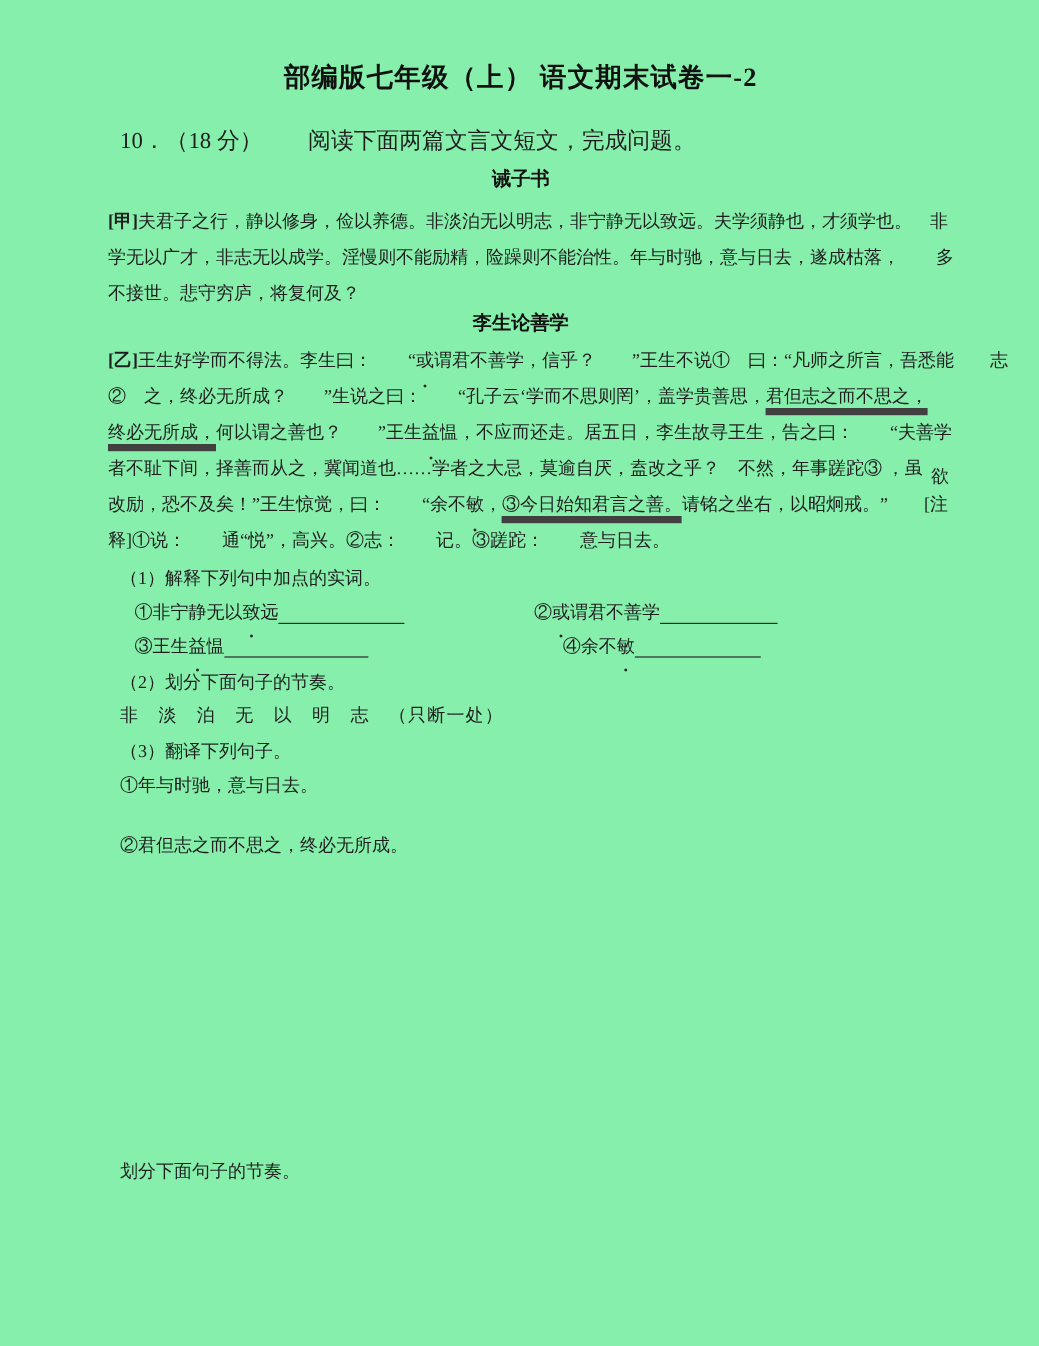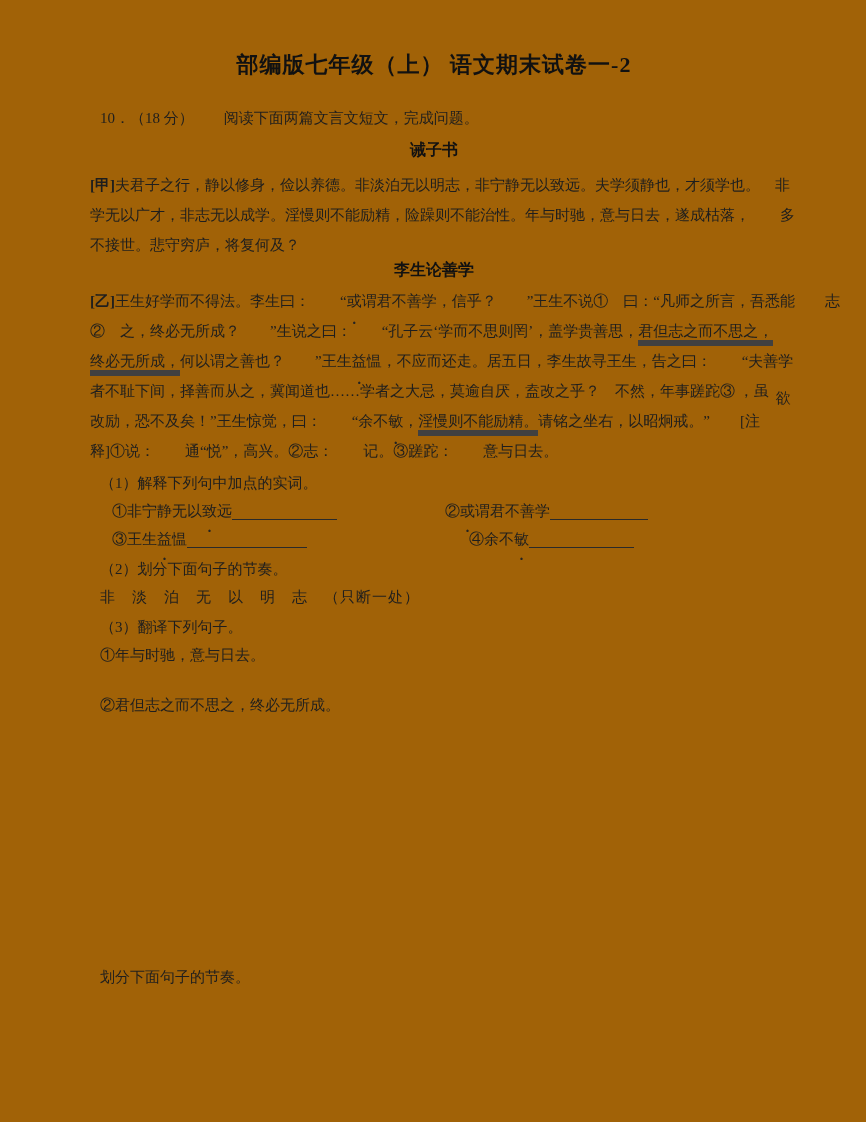--- a/index.html
+++ b/index.html
@@ -4,27 +4,27 @@
 <style>
   html,body{margin:0;padding:0;}
   body{
     width:866px;height:1122px;background:#ffffff;
     font-family:"Liberation Serif","DejaVu Serif",serif;
     color:#1e1e1e;
   }
   .page{
     position:relative;box-sizing:border-box;
     width:866px;height:1122px;overflow:hidden;
-    padding:50px 88px 0 90px;background:#a16207;
+    padding:50px 88px 0 90px;background:#86efac;
   }
   .title{
     margin:0;font-size:22px;line-height:30px;font-weight:bold;
     text-align:center;letter-spacing:1px;color:#111;
   }
-  .intro{margin:28px 0 0 10px;font-size:15px;line-height:20px;}
+  .intro{margin:28px 0 0 10px;font-size:19px;line-height:20px;}
   .ptitle{
     margin:0;font-size:16px;line-height:20px;font-weight:bold;text-align:center;color:#111;
   }
   .ptitle.jia{margin-top:12px;}
   .ptitle.yi{margin-top:0;}
   .para{margin-top:10px;font-size:15px;}
   .para.yi{margin-top:6px;}
   .tline{line-height:30px;white-space:nowrap;}
   .m-b{font-weight:bold;}
   .m-u{border-bottom:6px solid #404040;padding-bottom:1px;}
@@ -60,21 +60,21 @@
       <div class="tline"><span>学无以广才，非志无以成学。淫慢则不能励精，险躁则不能治性。年与时驰，意与日去，遂成枯落，　　多</span></div>
       <div class="tline"><span>不接世。悲守穷庐，将复何及？</span></div>
     </div>
 
   <h2 class="ptitle yi">李生论善学</h2>
   <div class="para yi">
       <div class="tline"><span class="m-b">[乙]</span><span>王生好学而不得法。李生曰：　　“</span><span class="m-dot">或</span><span>谓君不善学，信乎？　　”王生不说①　曰：“凡师之所言，吾悉能　　志</span></div>
       <div class="tline"><span>②　之，终必无所成？　　”生说之曰：　　“孔子云‘学而不思则罔’，盖学贵善思，</span><span class="m-u">君但志之而不思之，</span></div>
       <div class="tline"><span class="m-u">终必无所成，</span><span>何以谓之善也？　　”王生</span><span class="m-dot">益</span><span>愠，不应而还走。居五日，李生故寻王生，告之曰：　　“夫善学</span></div>
       <div class="tline"><span>者不耻下间，择善而从之，冀闻道也……学者之大忌，莫逾自厌，盍改之乎？　不然，年事蹉跎③ ，虽</span><span class="m-drop">欲</span></div>
-      <div class="tline"><span>改励，恐不及矣！”王生惊觉，曰：　　“余不</span><span class="m-dot">敏</span><span>，</span><span class="m-u">淫慢则不能励精。</span><span>请铭之坐右，以昭炯戒。”　　[注</span></div>
+      <div class="tline"><span>改励，恐不及矣！”王生惊觉，曰：　　“余不</span><span class="m-dot">敏</span><span>，</span><span class="m-u">③今日始知君言之善。</span><span>请铭之坐右，以昭炯戒。”　　[注</span></div>
       <div class="tline"><span>释]①说：　　通“悦”，高兴。②志：　　记。③蹉跎：　　意与日去。</span></div>
     </div>
 
   <p class="qlabel">（1）解释下列句中加点的实词。</p>
 
   <div class="q1row">
     <div class="q1item"><span>①非宁静无以</span><span class="m-dot">致</span><span>远</span><span class="m-blank">______________</span></div>
     <div class="q1item"><span>②</span><span class="m-dot">或</span><span>谓君不善学</span><span class="m-blank">_____________</span></div>
   </div>
   <div class="q1row second">

